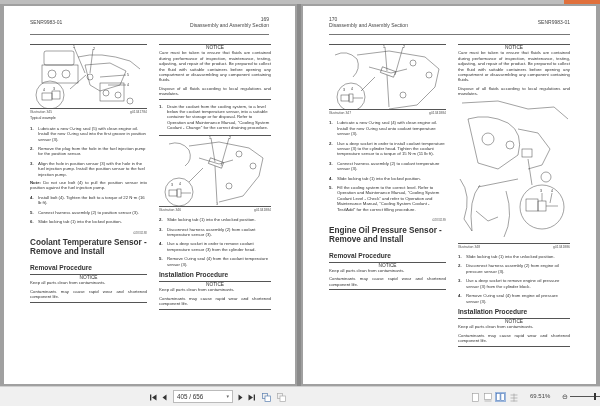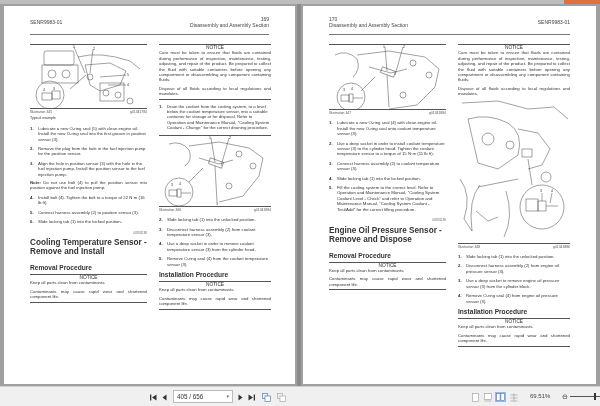--- a/index.html
+++ b/index.html
@@ -103,21 +103,21 @@
 
       <div class="step"><span class="n">1.</span><span>Lubricate a new O-ring seal (5) with clean engine oil. Install the new O-ring seal into the first groove in position sensor (3).</span></div>
       <div class="step"><span class="n">2.</span><span>Remove the plug from the hole in the fuel injection pump for the position sensor.</span></div>
       <div class="step"><span class="n">3.</span><span>Align the hole in position sensor (3) with the hole in the fuel injection pump. Install the position sensor to the fuel injection pump.</span></div>
       <div class="para note"><b>Note:</b> <span>Do not use bolt (4) to pull the position sensor into position against the fuel injection pump.</span></div>
       <div class="step"><span class="n">4.</span><span>Install bolt (4). Tighten the bolt to a torque of 22 N·m (16 lb ft).</span></div>
       <div class="step"><span class="n">5.</span><span>Connect harness assembly (2) to position sensor (3).</span></div>
       <div class="step"><span class="n">6.</span><span>Slide locking tab (1) into the locked position.</span></div>
 
       <div class="tag">i02831188</div>
-      <div class="h1">Cooling Temperature Sensor - Remove and Install</div>
+      <div class="h1">Coolant Temperature Sensor - Remove and Install</div>
       <div class="h2">Removal Procedure</div>
       <div class="rule"></div>
       <div class="notice-title">NOTICE</div>
       <div>Keep all parts clean from contaminants.</div>
       <div class="para">Contaminants may cause rapid wear and shortened component life.</div>
       <div class="rule" style="margin-top:2px;"></div>
     </div>
 
     <div class="col colR" style="top:38px;">
       <div class="rule"></div>
@@ -217,21 +217,21 @@
       <div class="caption">
         <span>Illustration 347</span>
         <span>g01341884</span>
       </div>
       <div class="step"><span class="n">1.</span><span>Lubricate a new O-ring seal (4) with clean engine oil. Install the new O-ring seal onto coolant temperature sensor (3).</span></div>
       <div class="step"><span class="n">2.</span><span>Use a deep socket in order to install coolant temperature sensor (3) to the cylinder head. Tighten the coolant temperature sensor to a torque of 15 N·m (11 lb ft).</span></div>
       <div class="step"><span class="n">3.</span><span>Connect harness assembly (2) to coolant temperature sensor (3).</span></div>
       <div class="step"><span class="n">4.</span><span>Slide locking tab (1) into the locked position.</span></div>
       <div class="step"><span class="n">5.</span><span>Fill the cooling system to the correct level. Refer to Operation and Maintenance Manual, "Cooling System Coolant Level - Check" and refer to Operation and Maintenance Manual, "Cooling System Coolant - Test/Add" for the correct filling procedure.</span></div>
       <div class="tag">i02831189</div>
-      <div class="h1">Engine Oil Pressure Sensor - Remove and Dispose</div>
+      <div class="h1">Engine Oil Pressure Sensor - Remove and Install</div>
       <div class="h2">Removal Procedure</div>
       <div class="rule"></div>
       <div class="notice-title">NOTICE</div>
       <div>Keep all parts clean from contaminants.</div>
       <div class="para">Contaminants may cause rapid wear and shortened component life.</div>
       <div class="rule" style="margin-top:2px;"></div>
     </div>
 
     <div class="col colR" style="top:38px;">
       <div class="rule"></div>

